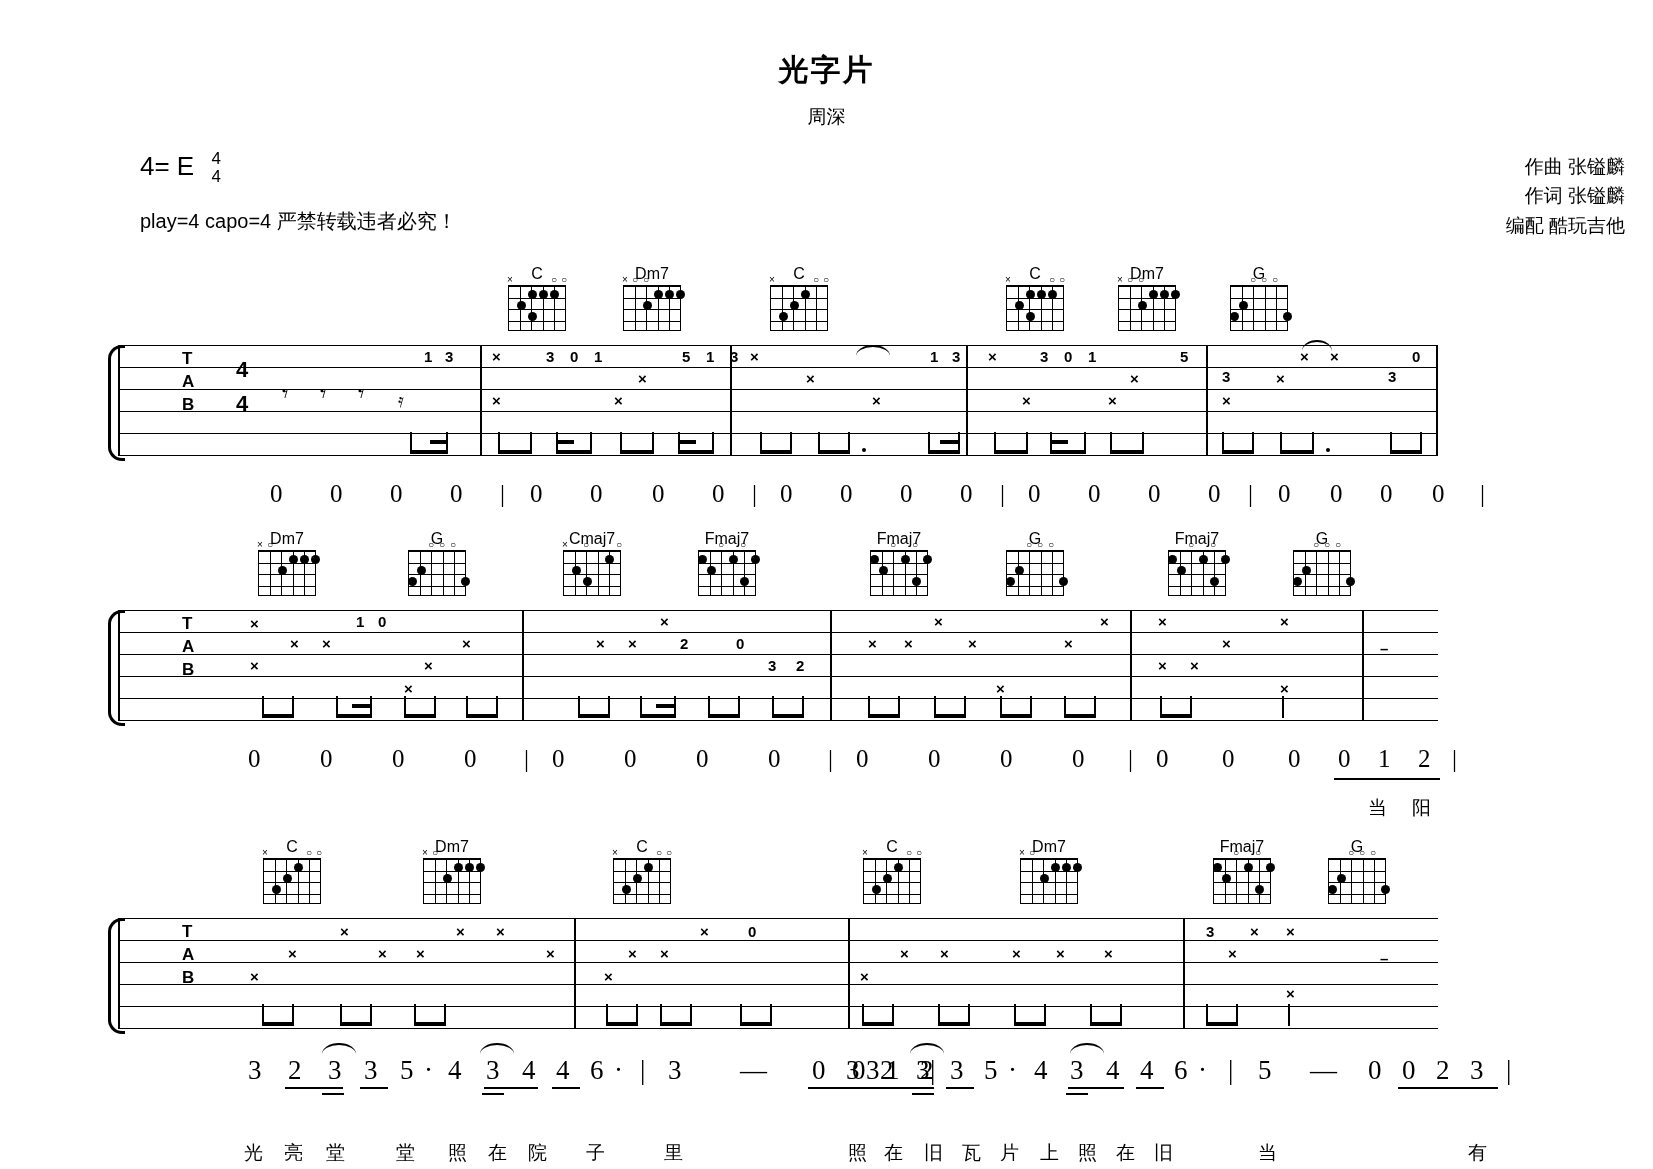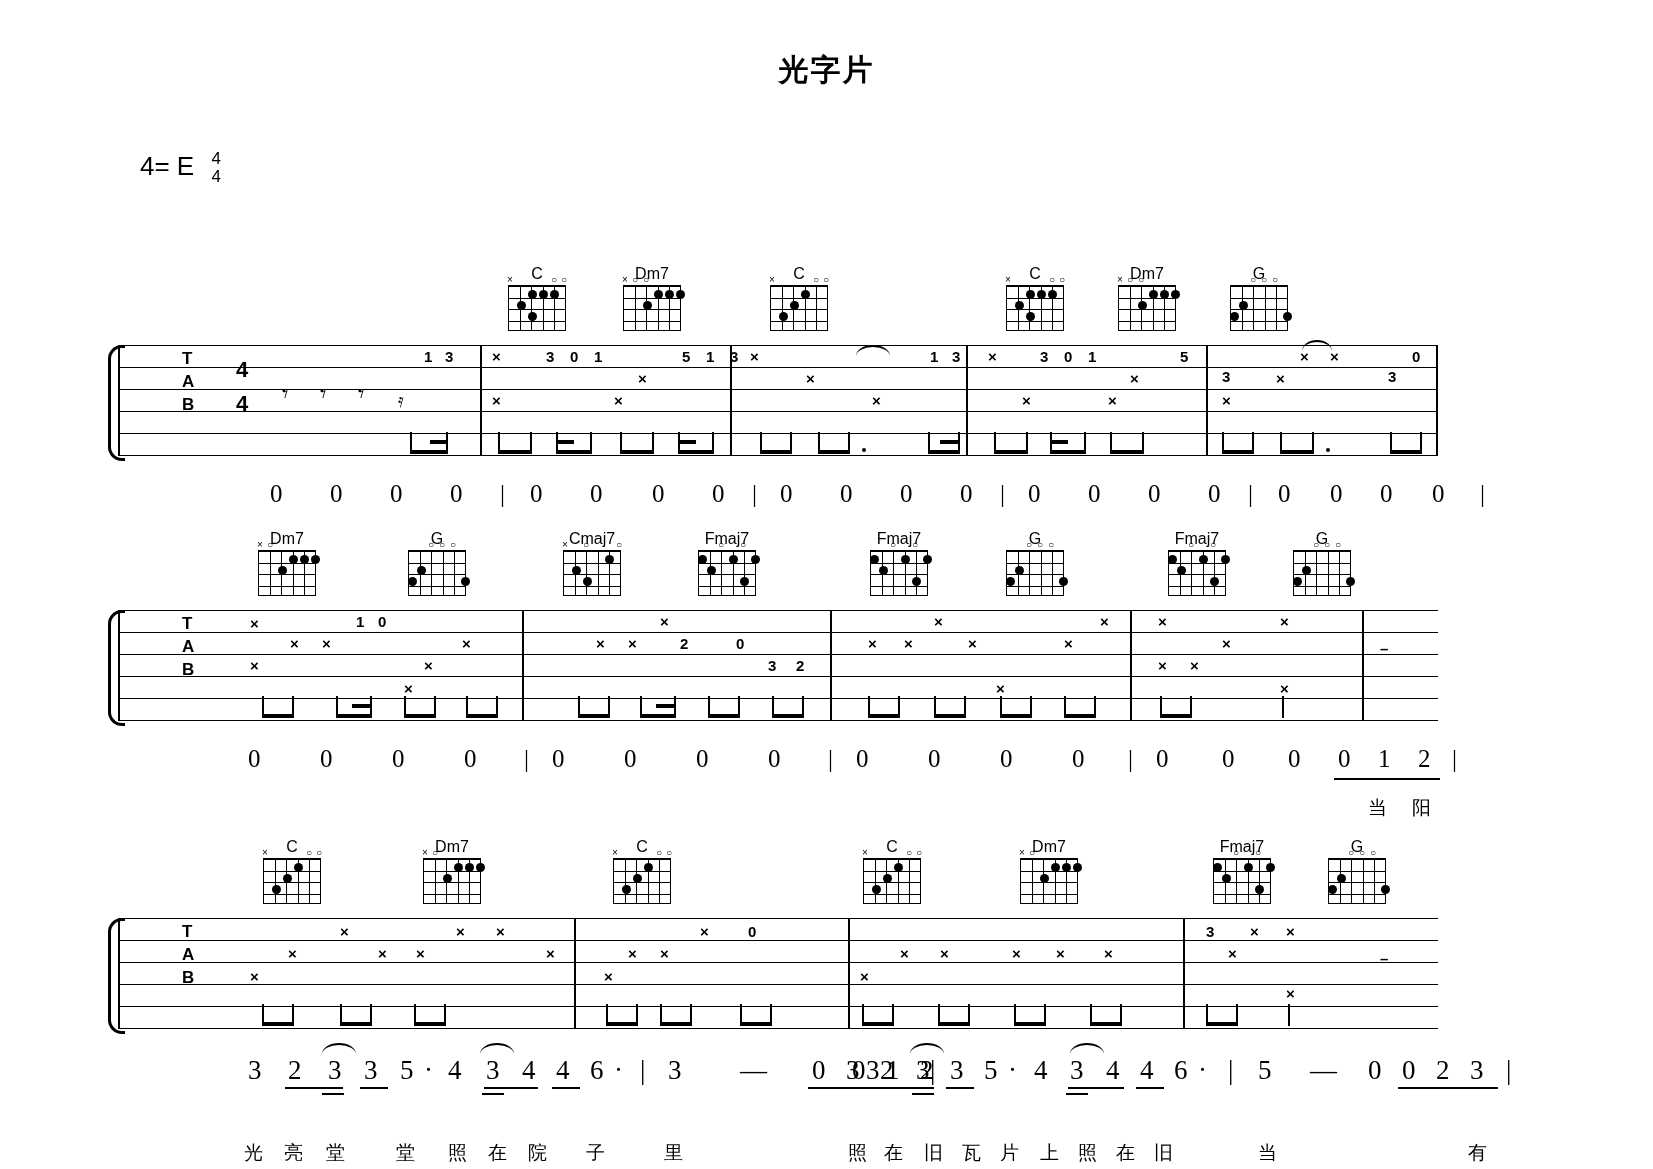--- a/index.html
+++ b/index.html
@@ -93,30 +93,37 @@
   .numrow .n{position:absolute;}
   .uline{position:absolute;height:2px;background:#000;}
   .lyric{position:absolute;font-size:19px;}
 </style>
 </head>
 <body>
 
 <div class="sheet">
 
   <div class="title">光字片</div>
+  <div class="artist">周深</div>
 
   <div class="keysig">
     <span>4= E</span>
     <span class="frac">
       <span class="num">4</span>
       <span class="den" style="border-top:0">4</span>
     </span>
   </div>
 
-
+  <div class="playinfo">play=4 capo=4 严禁转载违者必究！</div>
+
+  <div class="credits">
+    <div>作曲 张镒麟</div>
+    <div>作词 张镒麟</div>
+    <div>编配 酷玩吉他</div>
+  </div>
 
   <div class="system" style="top:0;left:0;width:1653px;height:260px;">
 
     <div class="chordbox" style="left:500px;top:265px;">
       <div class="cname">C</div>
       <div class="grid">
         <div class="v" style="left:11px"></div>
           <div class="v" style="left:22px"></div>
         <div class="v" style="left:34px"></div>
           <div class="v" style="left:45px"></div>

